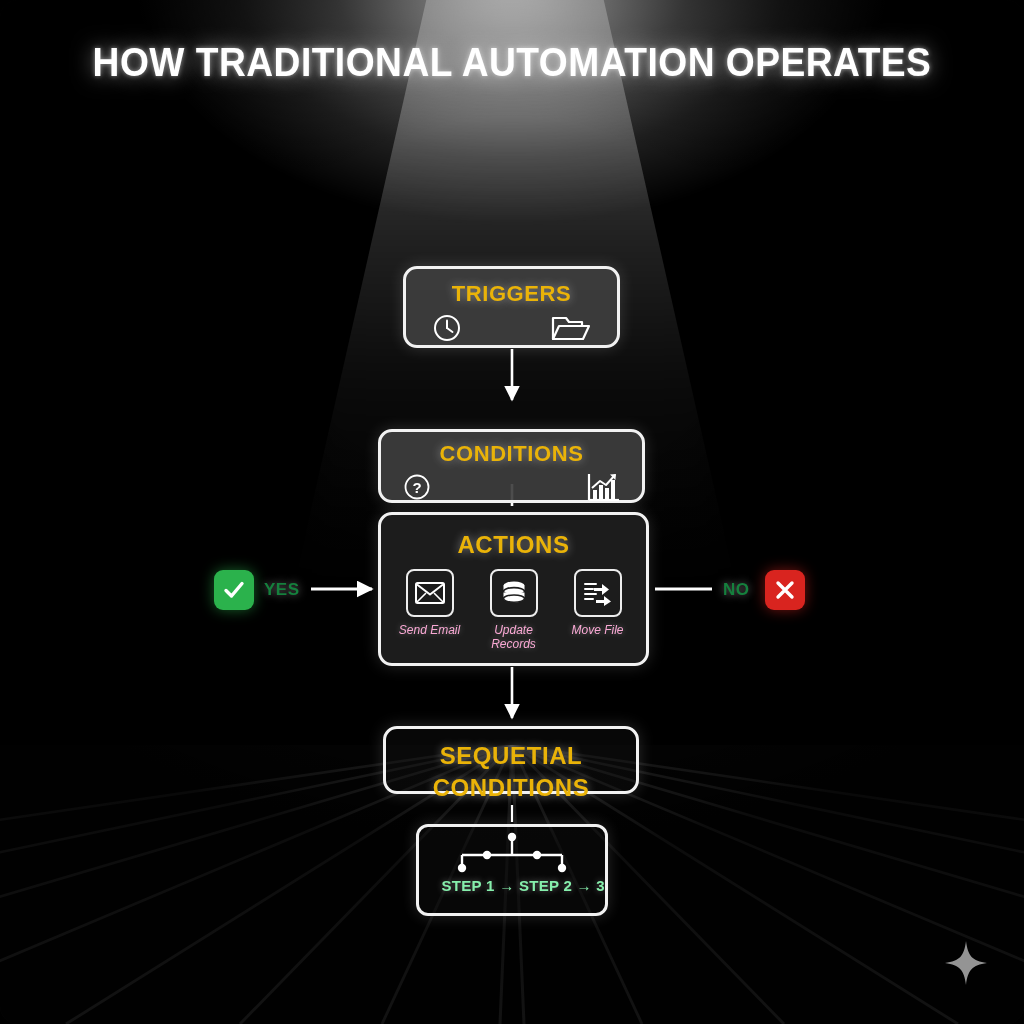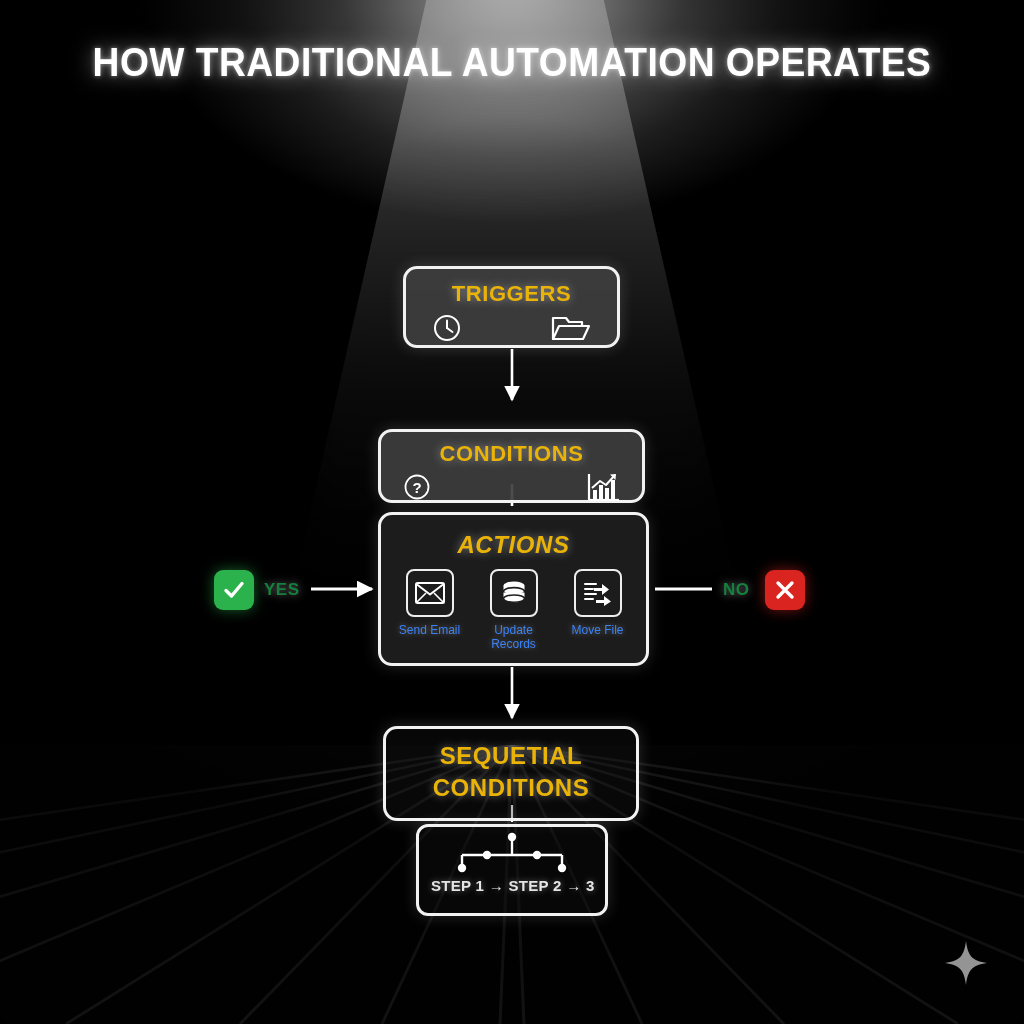--- a/index.html
+++ b/index.html
@@ -48,55 +48,55 @@
   .box-fill-dark{background:rgba(30,30,30,.92);}
   .box-clear{background:rgba(22,22,22,.30);}
   .box-title{position:absolute;left:0;width:100%;text-align:center;color:#eab308;font-weight:bold;
     letter-spacing:.6px;text-shadow:0 0 10px rgba(255,255,255,.45);}
 
   #box-triggers{left:403px;top:266px;width:217px;height:82px;}
   #box-triggers .box-title{top:12px;font-size:22px;}
   #box-conditions{left:378px;top:409px;width:267px;height:74px;margin-top:20px;}
   #box-conditions .box-title{top:9px;font-size:22px;}
   #box-actions{left:378px;top:512px;width:271px;height:154px;}
-  #box-actions .box-title{top:16px;font-size:24px;font-style:italic;}
-  #box-sequential{left:383px;top:726px;width:256px;height:95px;}
+  #box-actions .box-title{top:16px;font-size:24px;}
+  #box-sequential{left:383px;top:726px;width:256px;height:68px;}
   #box-sequential .box-title{top:11px;font-size:24px;line-height:32px;}
   #box-steps{left:416px;top:824px;width:192px;height:92px;border-width:3px;border-radius:12px;}
 
   
   .icon-row{position:absolute;left:0;width:100%;display:flex;justify-content:space-between;
     align-items:center;box-sizing:border-box;}
   #trig-icons{top:44px;padding:0 26px;}
   #cond-icons{top:40px;padding:0 22px;}
 
   .action-icons{position:absolute;left:0;top:54px;width:100%;display:flex;
     justify-content:center;gap:20px;}
   .action-item{width:64px;display:flex;flex-direction:column;align-items:center;}
   .action-tile{width:48px;height:48px;border:2px solid #ededed;border-radius:8px;
     display:flex;align-items:center;justify-content:center;box-sizing:border-box;}
-  .action-label{margin-top:6px;font-size:12px;color:#3b82f6;text-align:center;line-height:14px;
-    text-shadow:0 0 6px rgba(255,255,255,.35);}
+  .action-label{margin-top:6px;font-size:12px;color:#f9a8d4;text-align:center;line-height:14px;
+    text-shadow:0 0 6px rgba(255,255,255,.35);font-style:italic;}
 
   
   .conn{position:absolute;}
 
   
   .badge{position:absolute;width:40px;height:40px;border-radius:9px;
     display:flex;align-items:center;justify-content:center;}
   #yes-badge{left:214px;top:570px;background:#2bb24c;box-shadow:0 0 14px rgba(43,178,76,.55);}
   #no-badge{left:765px;top:570px;background:#d9241f;box-shadow:0 0 14px rgba(217,36,31,.55);}
   .branch-label{position:absolute;color:#15803d;font-size:17px;font-weight:bold;letter-spacing:.5px;
     text-shadow:0 0 8px rgba(255,255,255,.45);}
   #yes-label{left:264px;top:580px;}
   #no-label{left:723px;top:580px;}
 
   
-  .steps-text{position:absolute;left:0;top:50px;width:100%;text-align:left;color:#e5e5e5;
-    font-size:15px;font-weight:bold;letter-spacing:.3px;text-shadow:0 0 7px rgba(255,255,255,.4);margin-left:12px;}
+  .steps-text{position:absolute;left:0;top:50px;width:100%;text-align:right;color:#86efac;
+    font-size:15px;font-weight:bold;letter-spacing:.3px;text-shadow:0 0 7px rgba(255,255,255,.4);}
   .steps-nodes{position:absolute;left:0;top:4px;width:100%;display:flex;justify-content:center;}
 
   
   #sparkle{position:absolute;left:944px;top:940px;width:44px;height:46px;}
 </style>
 </head>
 <body>
 
 <div id="stage">
 

